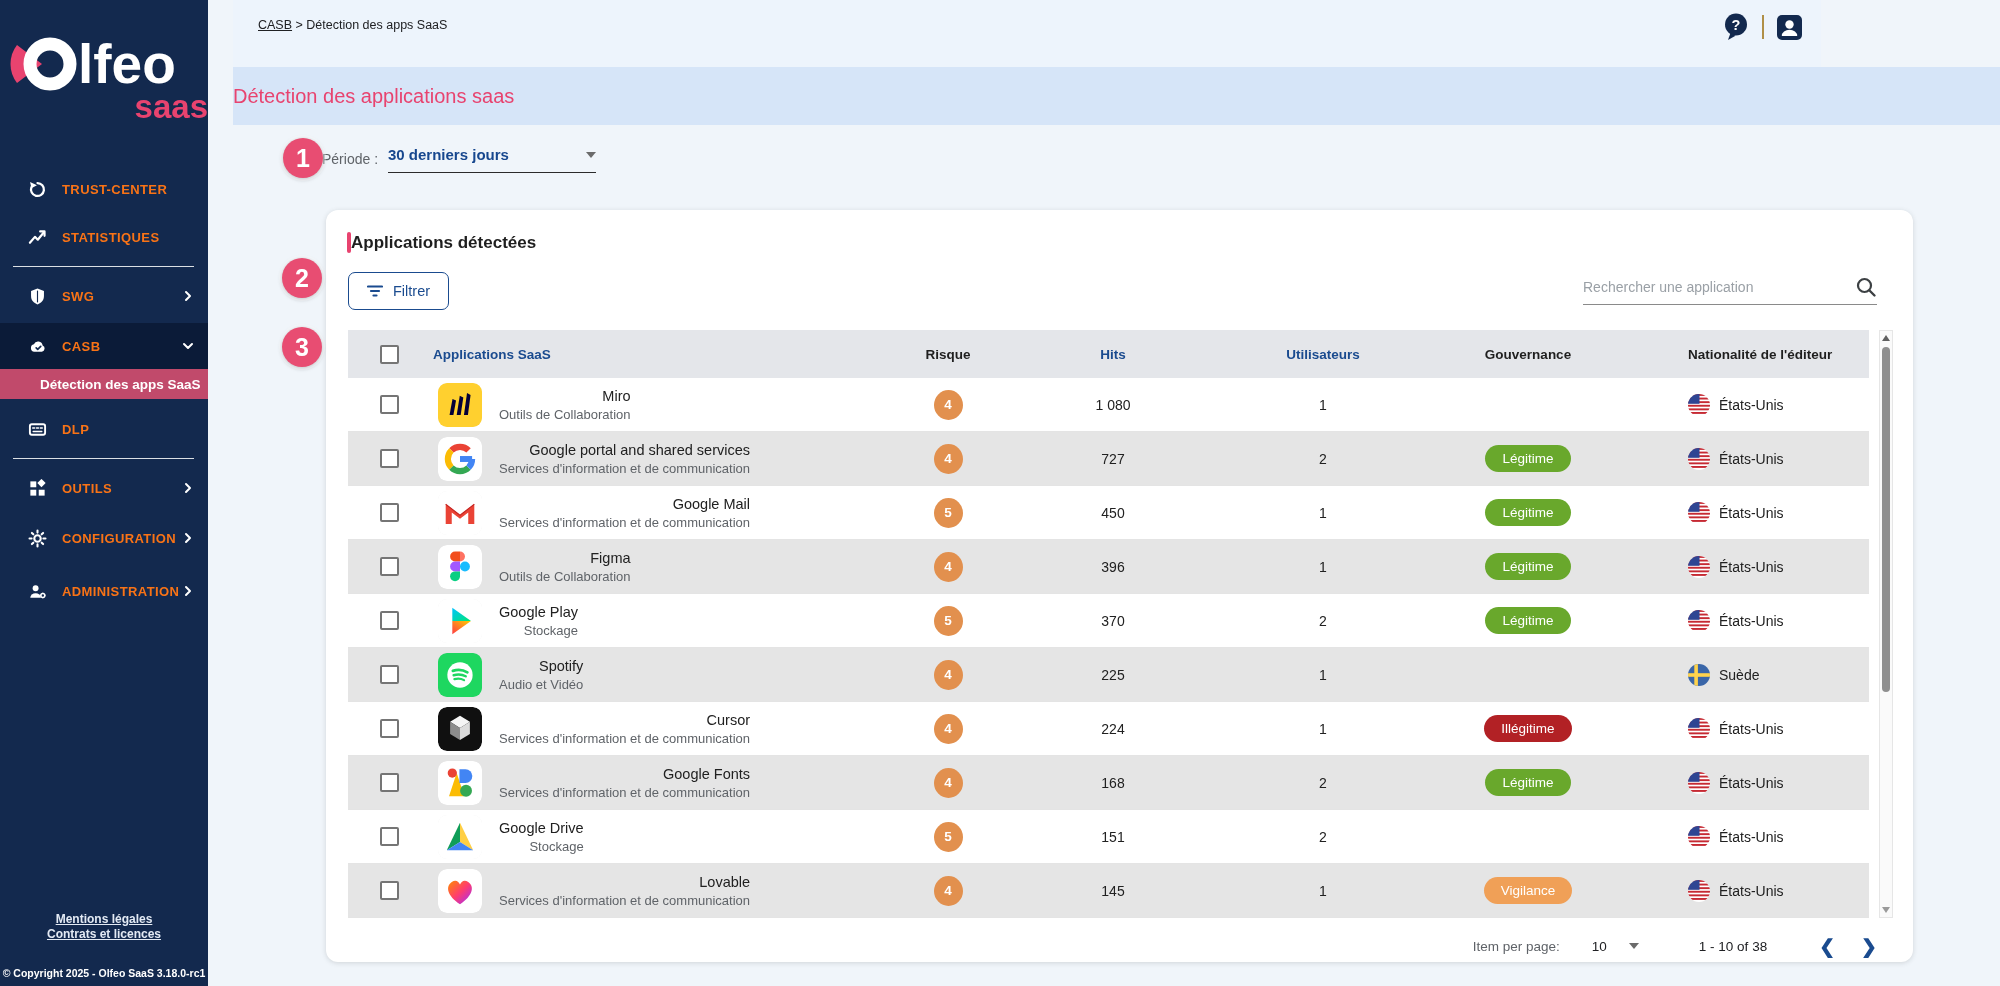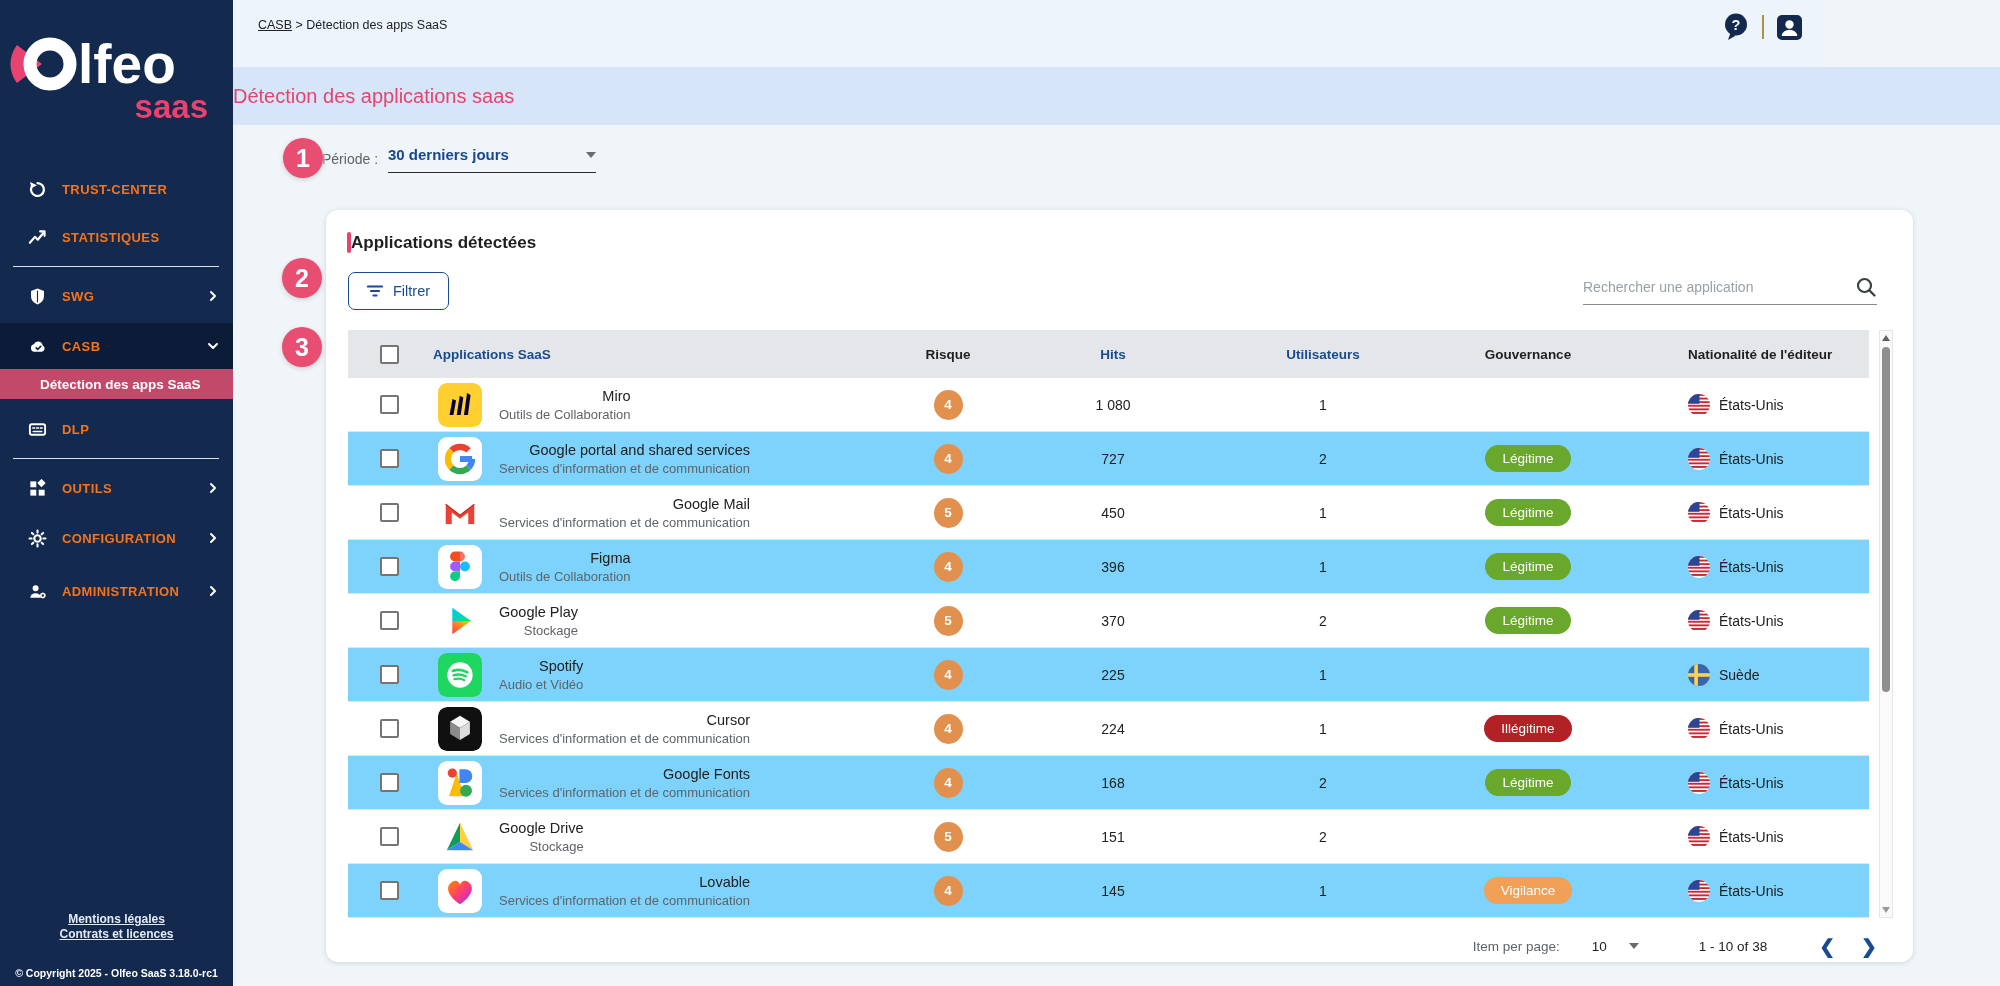--- a/index.html
+++ b/index.html
@@ -1,21 +1,21 @@
 <!DOCTYPE html>
 <html><head>
 <meta charset="utf-8">
 <style>
   * { margin:0; padding:0; box-sizing:border-box; }
   html,body { width:2000px; height:986px; }
   body { font-family:"Liberation Sans",sans-serif; background:#F0F5FA; overflow:hidden; }
   #app { position:relative; width:2000px; height:986px; background:#F0F5FA; }
 
   
-  .sidebar { position:absolute; left:0; top:0; width:233px; height:986px; background:#13294E; z-index:5; }
+  .sidebar { position:absolute; left:0; top:0; width:208px; height:986px; background:#13294E; z-index:5; }
   .logo { position:absolute; left:8px; top:12px; width:210px; height:115px; }
   .nav { position:absolute; left:0; top:166px; right:0; }
   .nav-item { height:46px; display:flex; align-items:center; padding:0 14px 0 28px; color:#f97316;
               font-size:13px; font-weight:bold; letter-spacing:.4px; cursor:pointer; }
   .nav-item .nicon { width:19px; height:19px; margin-right:15px; flex:0 0 auto; display:inline-flex; }
   .nav-item .chev { margin-left:auto; display:inline-flex; }
   .nav-item.active-parent { background:#0B1B38; }
   .nav-sub { height:30px; display:flex; align-items:center; padding-left:40px; background:#C14A6B;
              color:#fff; font-size:13.5px; font-weight:bold; cursor:pointer; }
   .nav-div { border-top:1px solid rgba(255,255,255,.85); margin:6px 14px 6px 13px; }
@@ -67,21 +67,21 @@
 
   
   .table { position:absolute; left:22px; top:120px; width:1521px; }
   .tgrid { display:grid; grid-template-columns:82px 473px 90px 240px 180px 230px 1fr; align-items:center; }
   .thead { height:48px; background:#E4E6EA; }
   .th { font-size:13.5px; font-weight:bold; }
   .th-blue { color:#1A4B8F; } .th-dark { color:#1F1F1F; }
   .th.c-appsh { padding-left:3px; }
   .tcenter { text-align:center; justify-self:center; }
   .trow { height:54px; border-bottom:1px solid #E4E4E4; background:#fff; }
-  .trow.alt { background:#7dd3fc; }
+  .trow.alt { background:#e5e5e5; }
   .checkbox { width:19px; height:19px; border:2px solid #757575; border-radius:2px; background:#fff;
               display:inline-block; cursor:pointer; }
   .c-check { display:flex; justify-content:center; }
   .c-app { display:flex; align-items:center; gap:17px; padding-left:8px; }
   .app-icon { width:44px; height:44px; border-radius:9px; overflow:hidden; flex:0 0 auto;
               box-shadow:inset 0 0 0 1px rgba(0,0,0,.05); }
   .app-icon svg { display:block; }
   .app-text { display:flex; flex-direction:column; gap:3px;align-items:flex-end; }
   .app-name { font-size:14.5px; color:#212121; }
   .app-cat { font-size:13px; color:#5F6368; }

